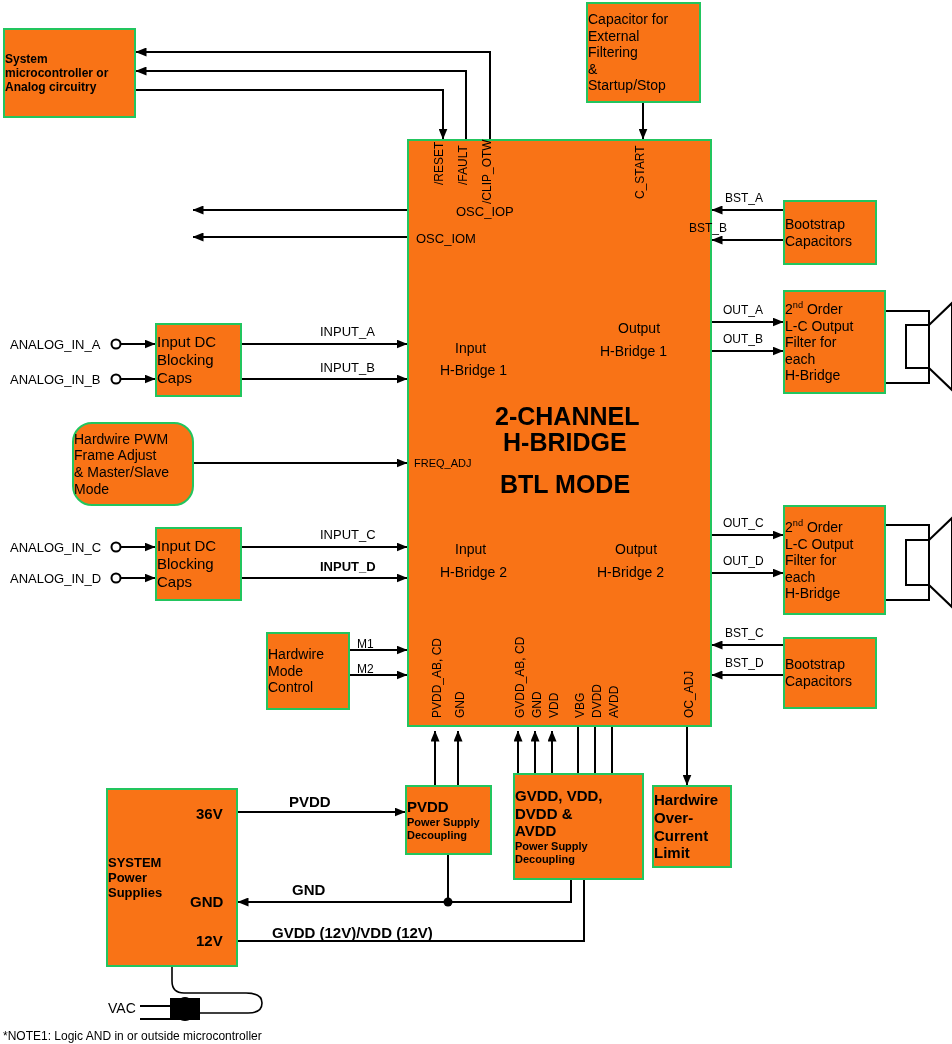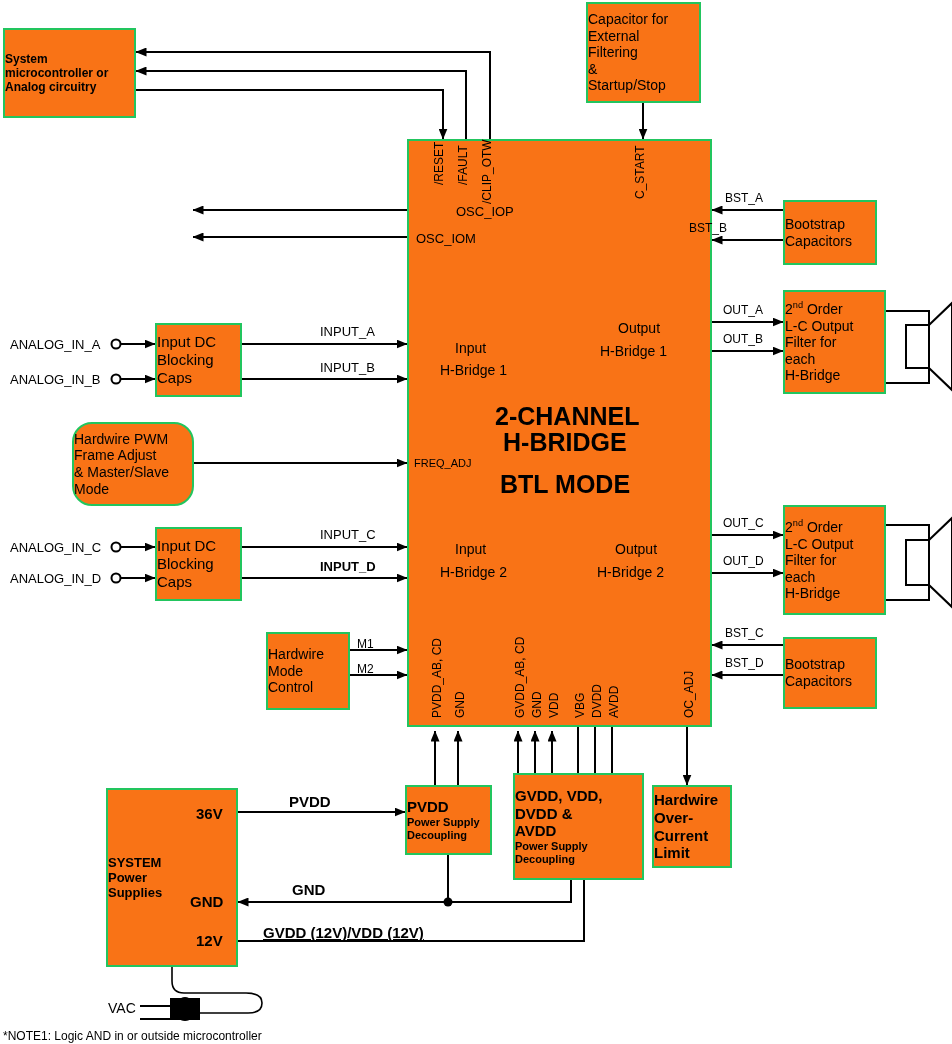--- a/index.html
+++ b/index.html
@@ -281,18 +281,18 @@
   <div class="lbl t12" style="left:689px;top:221px;">BST_B</div>
   <div class="lbl t12" style="left:723px;top:303px;">OUT_A</div>
   <div class="lbl t12" style="left:723px;top:332px;">OUT_B</div>
   <div class="lbl t12" style="left:723px;top:516px;">OUT_C</div>
   <div class="lbl t12" style="left:723px;top:554px;">OUT_D</div>
   <div class="lbl t12" style="left:725px;top:626px;">BST_C</div>
   <div class="lbl t12" style="left:725px;top:656px;">BST_D</div>
 
   <div class="lbl b t15" style="left:289px;top:793px;">PVDD</div>
   <div class="lbl b t15" style="left:292px;top:881px;">GND</div>
-  <div class="lbl b t15" style="left:263px;top:924px;text-decoration:underline;">GVDD (12V)/VDD (12V)</div>
+  <div class="lbl b t15" style="left:272px;top:924px;">GVDD (12V)/VDD (12V)</div>
   <div class="lbl t14" style="left:108px;top:1000px;">VAC</div>
 
   <div class="lbl t12" style="left:3px;top:1029px;">*NOTE1: Logic AND in or outside microcontroller</div>
 
 </div>
 
 </body></html>

